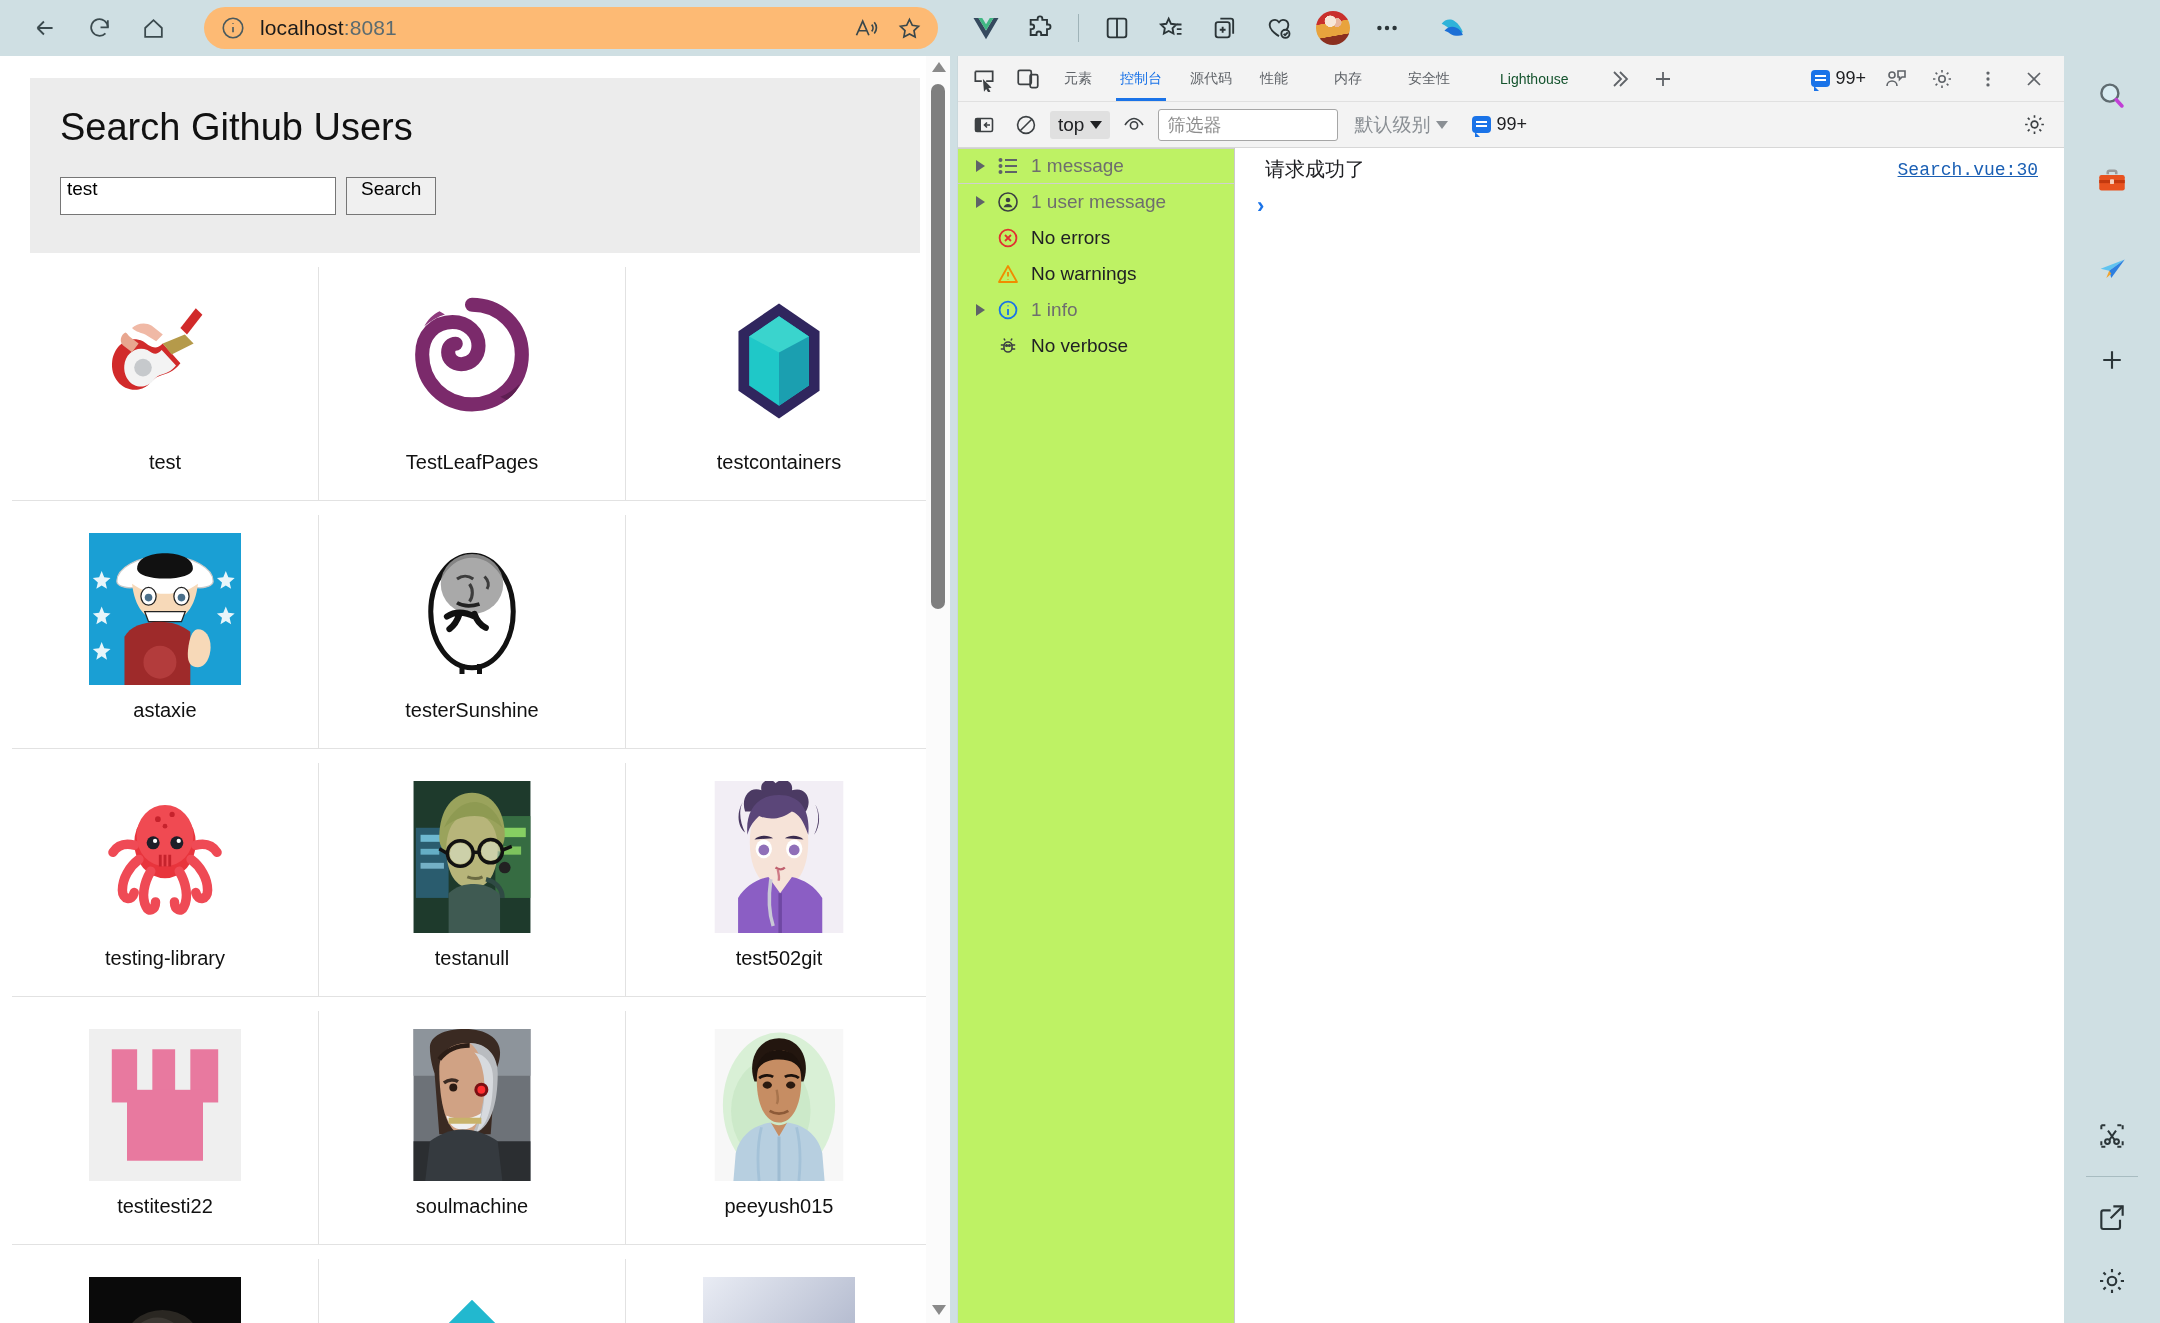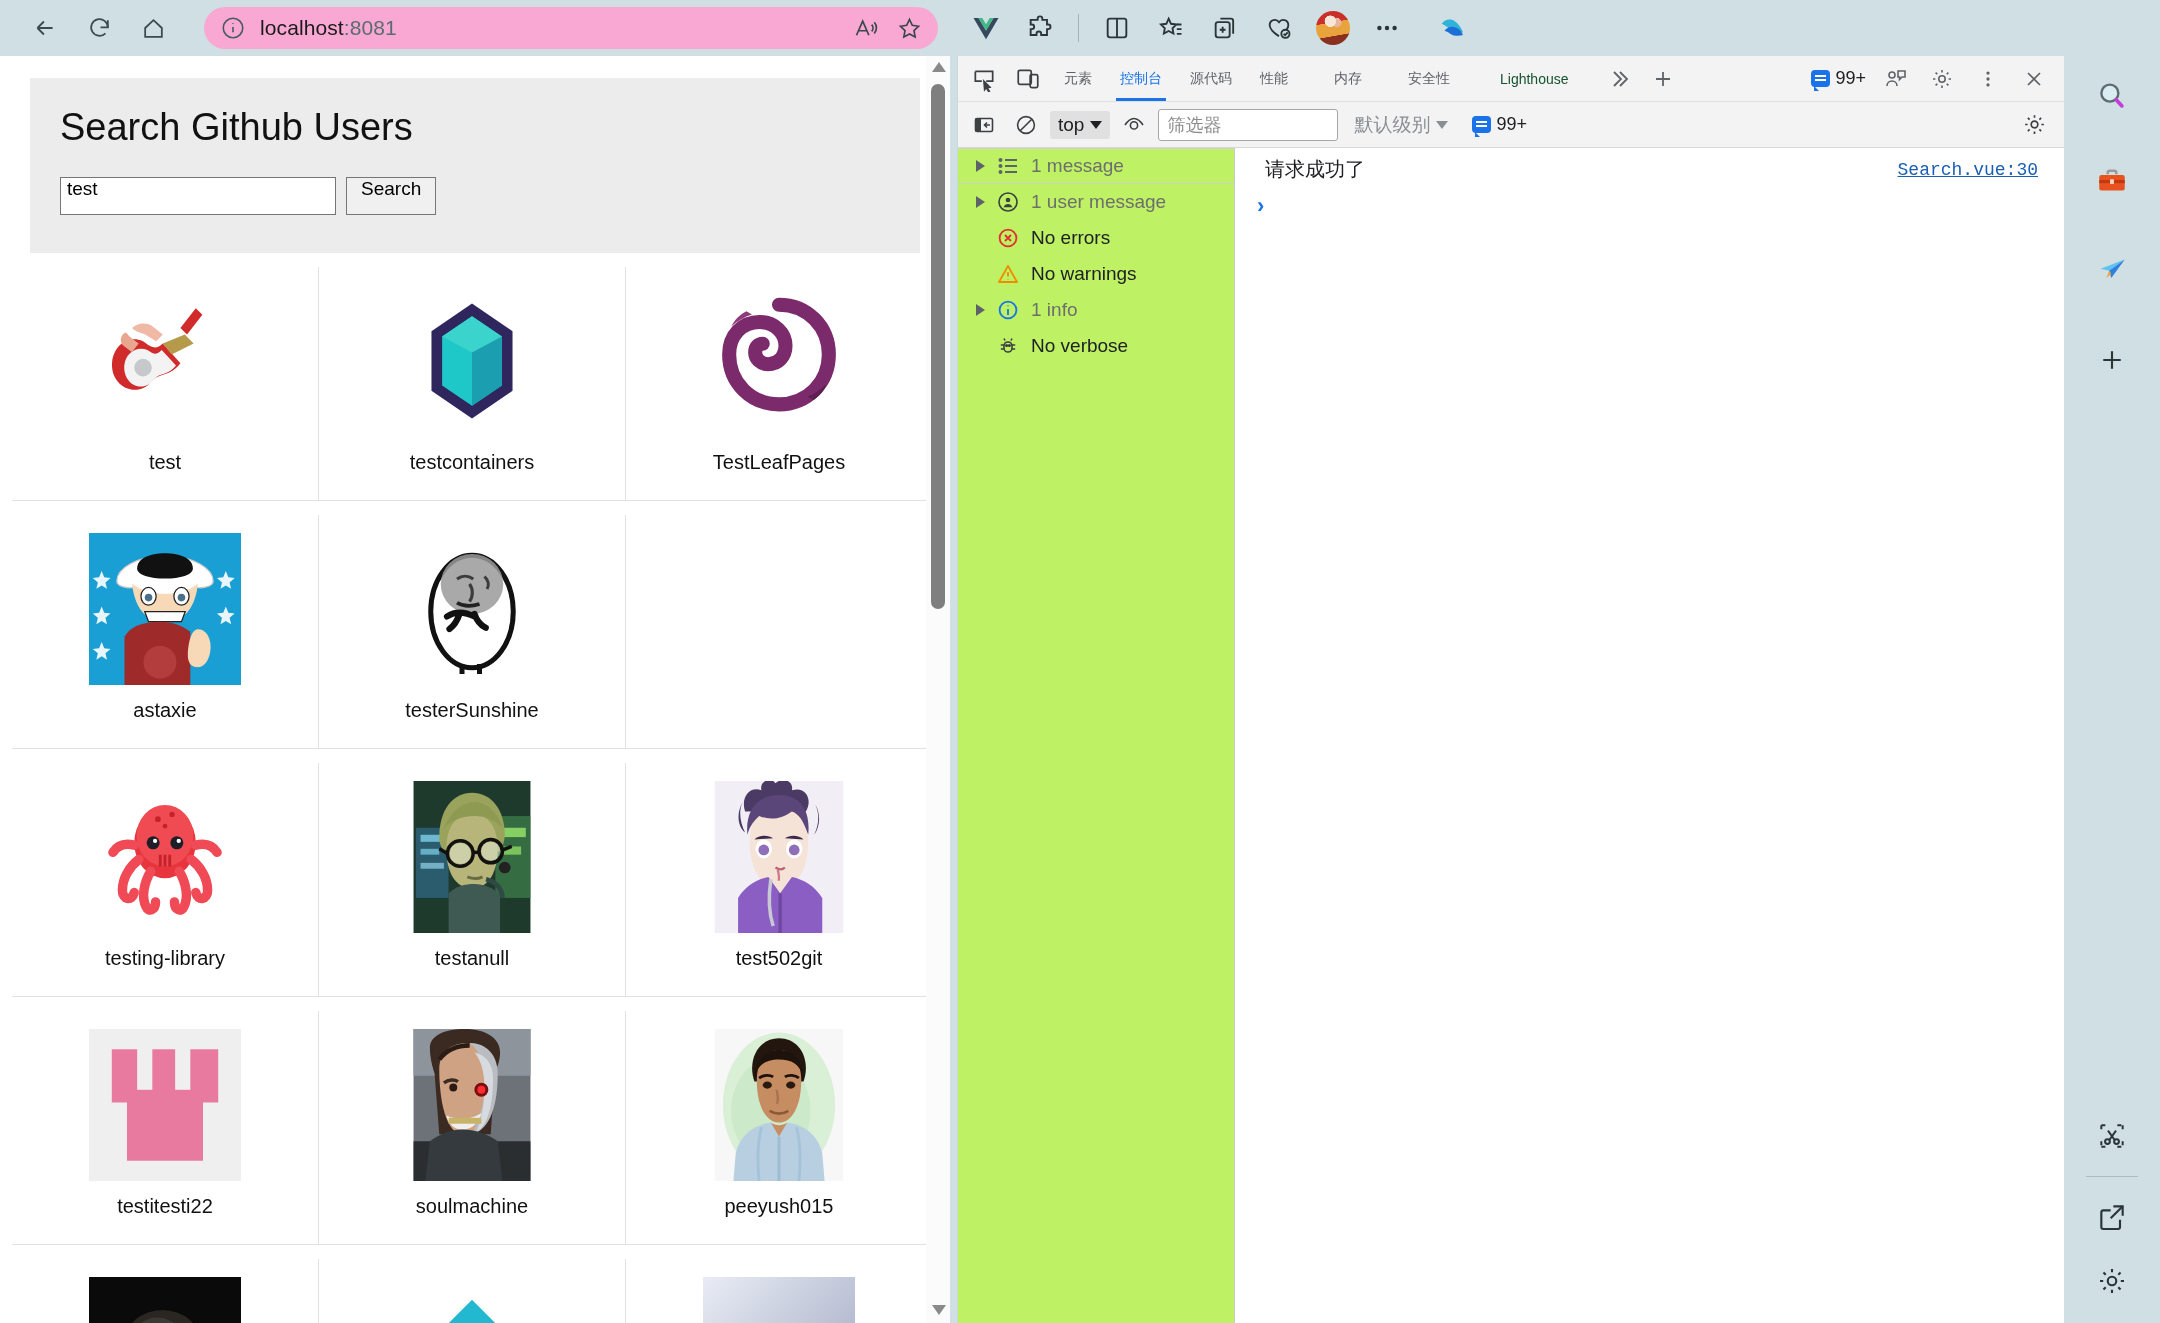--- a/index.html
+++ b/index.html
@@ -20,21 +20,21 @@
   }
   .nav-btn {
     width:46px; height:46px; margin-left:8px;
     display:flex; align-items:center; justify-content:center;
     border-radius:6px; color:#3b4a4e;
   }
   .nav-btn:first-child { margin-left:22px; }
   #omnibox {
     margin-left:28px;
     width:734px; height:42px;
-    background:#f9a8d4; border-radius:21px;
+    background:#fdba74; border-radius:21px;
     display:flex; align-items:center;
     padding:4px 16px;
     position:relative;
   }
   #omnibox .info-ic { width:26px;height:26px;flex:0 0 26px; color:#4a5a5e; }
   #omnibox .url { margin-left:14px; font-size:21px; color:#1a1a1a; letter-spacing:.1px; }
   #omnibox .url .port { color:#5b6b70; }
   #omnibox-actions { position:absolute; right:8px; top:2px; display:flex; align-items:center; gap:2px;}
   .ob-ic { width:42px;height:38px;display:flex;align-items:center;justify-content:center;color:#39474b;}
   #chrome-right { display:flex; align-items:center; margin-left:24px; gap:6px;}
@@ -343,38 +343,38 @@
             <path d="M58 44 78 36l8 8-20 10z" fill="#b59a4a"></path>
             <path d="M30 30c4-4 12-6 18-2l10 8-6 6-10-6c-4-2-8-2-12-6z" fill="#f0b9a6"></path>
             <path d="M24 34c-4 2-6 8-2 12l8 6 6-8-8-6c-2-2-2-3-4-4z" fill="#e8a68f"></path>
             <circle cx="40" cy="66" r="8" fill="#9aa0a6" opacity=".5"></circle>
           </svg>
         </div>
         <div class="user-name">test</div>
       </div>
       <div class="user-cell">
         <div class="avatar-box">
+          <svg width="130" height="130" viewBox="0 0 120 120">
+            <path d="M60 8c26 0 46 20 46 46s-20 46-46 46S14 80 14 54C14 36 26 24 42 24c14 0 24 10 24 22 0 10-7 17-16 17-7 0-12-5-12-11 0-5 3-8 7-8" fill="none" stroke="#7b2a6b" stroke-width="13" stroke-linecap="round"></path>
+            <path d="M92 96c6-4 10-9 12-15-6 6-12 10-18 12z" fill="#5e1f52"></path>
+            <path d="M30 14c-6 3-11 8-14 14 6-5 12-9 19-11z" fill="#8e3b7d"></path>
+          </svg>
+        </div>
+        <div class="user-name">TestLeafPages</div>
+      </div>
+      <div class="user-cell">
+        <div class="avatar-box">
           <svg width="128" height="128" viewBox="0 0 120 120">
             <path d="M60 6 98 32v56L60 114 22 88V32z" fill="#30265e"></path>
             <path d="M60 18 88 37v46L60 102 32 83V37z" fill="#1fc8c8"></path>
             <path d="M60 18 88 37v46L60 102z" fill="#1b9fb0"></path>
             <path d="M32 37 60 52l28-15-28-19z" fill="#3ad4cd"></path>
           </svg>
         </div>
         <div class="user-name">testcontainers</div>
-      </div>
-      <div class="user-cell">
-        <div class="avatar-box">
-          <svg width="130" height="130" viewBox="0 0 120 120">
-            <path d="M60 8c26 0 46 20 46 46s-20 46-46 46S14 80 14 54C14 36 26 24 42 24c14 0 24 10 24 22 0 10-7 17-16 17-7 0-12-5-12-11 0-5 3-8 7-8" fill="none" stroke="#7b2a6b" stroke-width="13" stroke-linecap="round"></path>
-            <path d="M92 96c6-4 10-9 12-15-6 6-12 10-18 12z" fill="#5e1f52"></path>
-            <path d="M30 14c-6 3-11 8-14 14 6-5 12-9 19-11z" fill="#8e3b7d"></path>
-          </svg>
-        </div>
-        <div class="user-name">TestLeafPages</div>
       </div>
     </div>
 
     <div class="row-gap"></div>
 
     <div class="user-row">
       <div class="user-cell">
         <div class="avatar-box">
           <svg width="152" height="152" viewBox="0 0 120 120">
             <rect width="120" height="120" fill="#1a9fd4"></rect>

